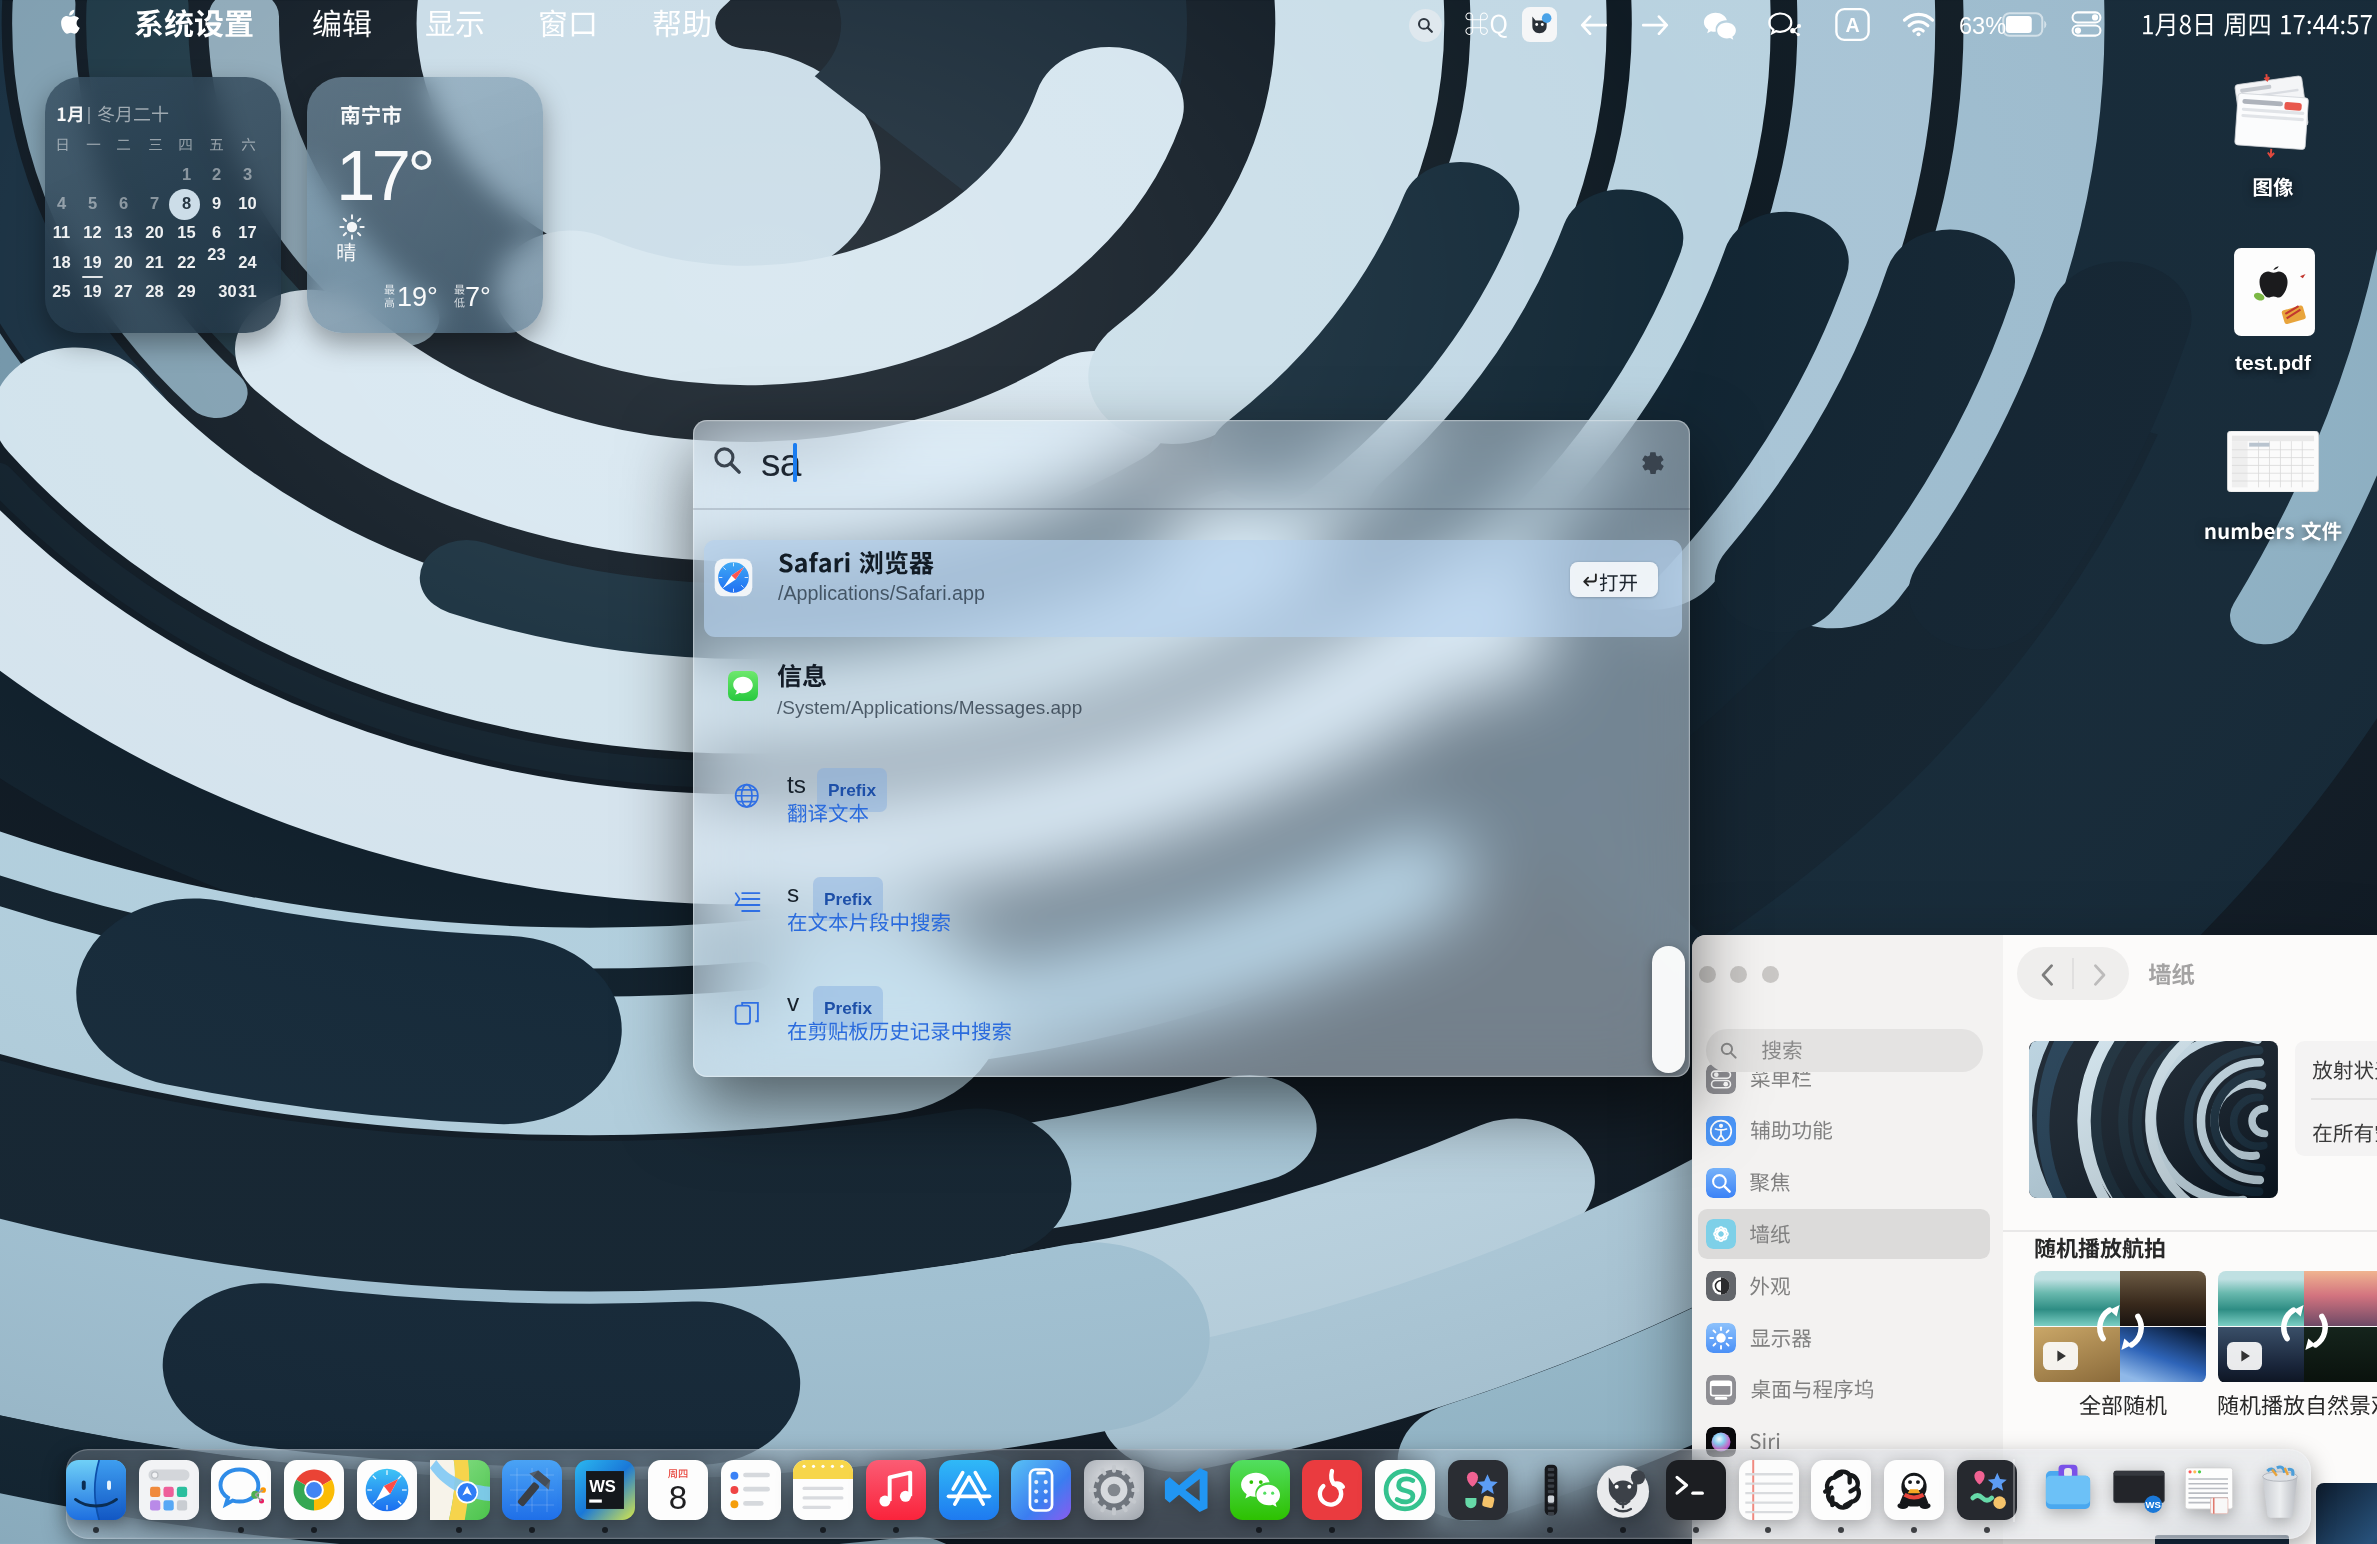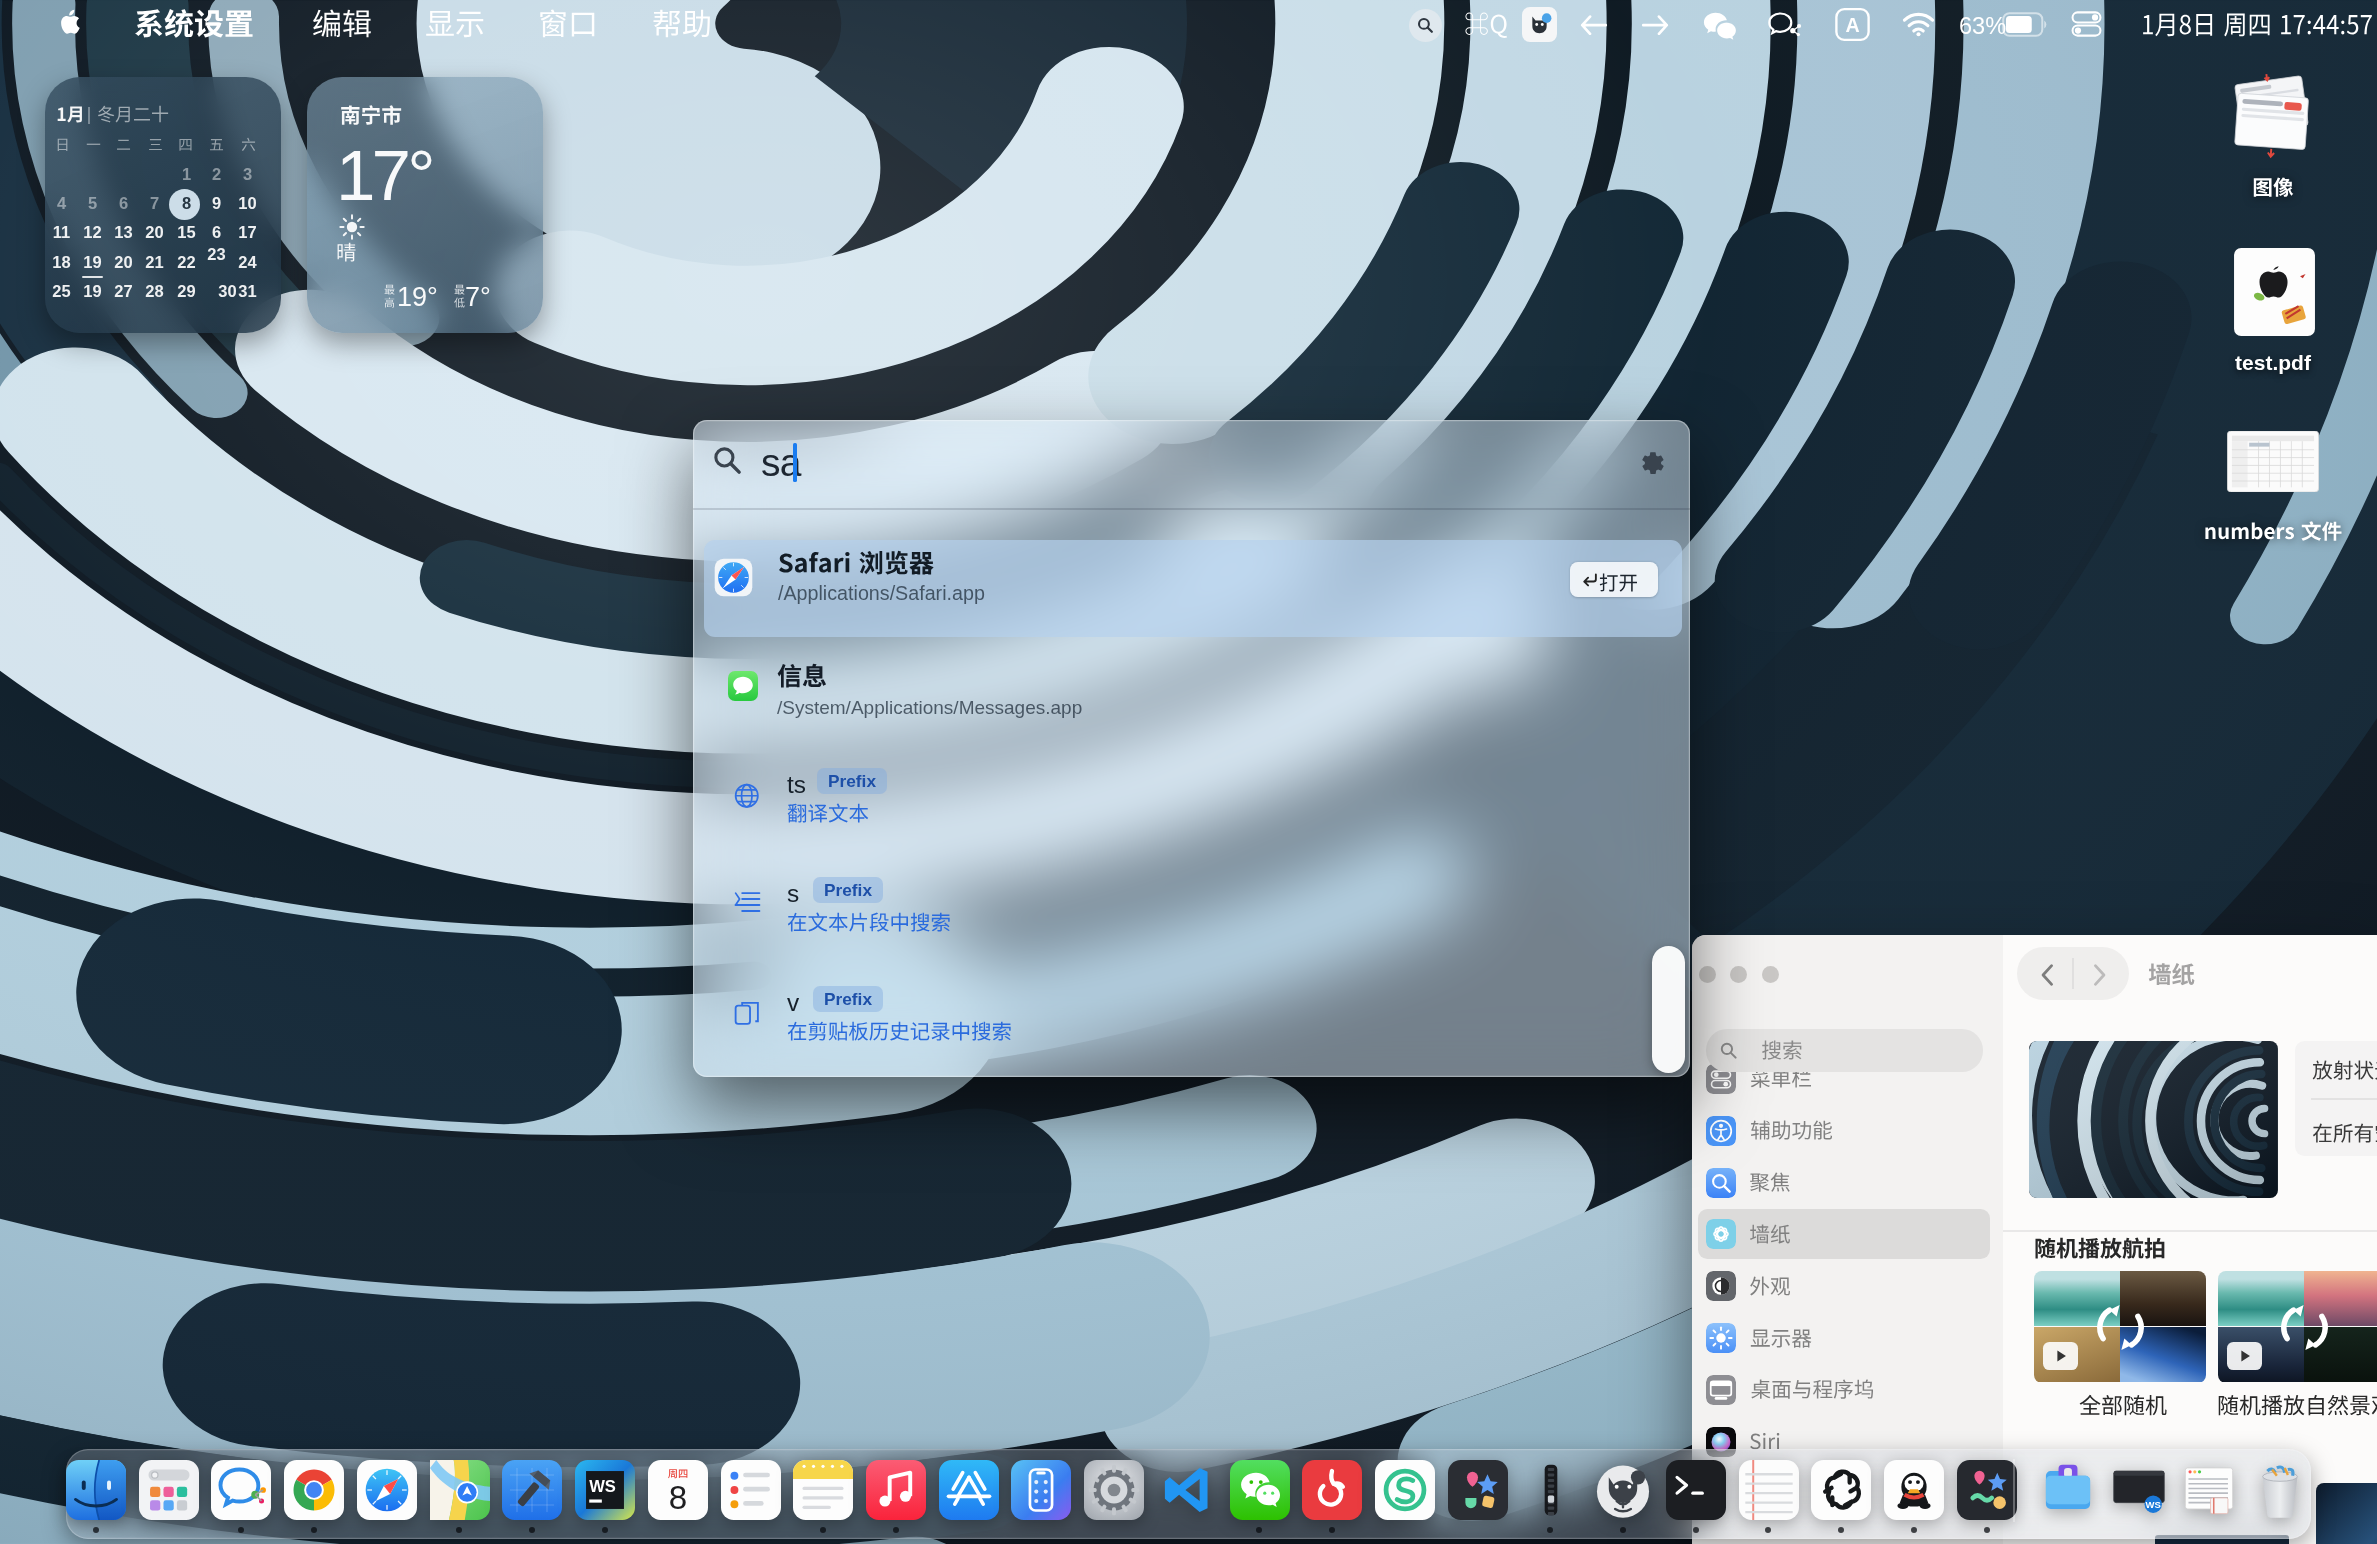--- a/index.html
+++ b/index.html
@@ -12,21 +12,21 @@
 .cald{position:absolute;width:31px;text-align:center;font-size:16.5px;font-weight:bold}
 .wbig{position:absolute;left:336px;top:135px;font-size:71px;font-weight:100;color:rgba(255,255,255,.96);letter-spacing:-3.9px}
 .wsm{position:absolute;top:282px;font-size:27px;font-weight:300;color:rgba(255,255,255,.96)}
 .dlab{position:absolute;text-align:center;color:#fff;font-size:21px;font-weight:bold;text-shadow:0 1.6px 6.3px rgba(0,0,0,.65)}
 .spot{position:absolute;left:693px;top:420px;width:997px;height:657px;border-radius:14px;z-index:20;
  background:rgba(213,226,235,.5);backdrop-filter:blur(36px) saturate(1.25) brightness(1.06);
  box-shadow:0 31px 71px rgba(0,0,0,.55), inset 0 0 0 1.2px rgba(255,255,255,.35)}
 .srow{position:absolute;left:11px;width:978px;height:97px;border-radius:11px}
 .srow.sel{background:rgba(181,209,238,.68)}
 .pk{position:absolute;font-size:24.4px;font-weight:normal;color:#16202a}
-.pbadge{position:absolute;height:26px;border-radius:7px;background:rgba(130,170,225,.45);display:flex;align-items:center;padding:0 11px}
+.pbadge{position:absolute;height:44px;border-radius:7px;background:rgba(130,170,225,.45);display:flex;align-items:center;padding:0 11px}
 .pbadge span{font-size:17.3px;font-weight:bold;color:#1d4fa8}
 .openbtn{position:absolute;left:877px;top:142px;width:88px;height:35px;border-radius:7.9px;background:rgba(255,255,255,.82);display:flex;align-items:center;padding-left:11px;box-shadow:0 0.8px 2.4px rgba(0,0,0,.2)}
 .sbar{position:absolute;left:959px;top:526px;width:33px;height:127px;border-radius:16.5px;background:rgba(255,255,255,.95);box-shadow:0 3.1px 11px rgba(0,0,0,.3)}
 .setw{position:absolute;left:1692px;top:935px;width:686px;height:609px;border-radius:14px;box-shadow:0 31px 71px rgba(0,0,0,.5);background:#f3f2f1}
 .sideb{position:absolute;left:1692px;top:935px;width:311px;height:708px;border-radius:14px 0 0 0;background:#f3f2f1}
 .contb{position:absolute;left:2003px;top:935px;width:475px;height:708px;background:#fcfbfa}
 .tl{position:absolute;top:966px;width:17.3px;height:17.3px;border-radius:50%;background:#c9c7c5}
 .spill{position:absolute;left:1706px;top:1029px;width:277px;height:43px;border-radius:21px;background:#e4e3e2;display:flex;align-items:center}
 .bfpill{position:absolute;left:2017px;top:947px;width:112px;height:53px;border-radius:27px;background:#efeeed}
 .tg{position:absolute;width:172px;height:112px;border-radius:7.9px;overflow:hidden}

